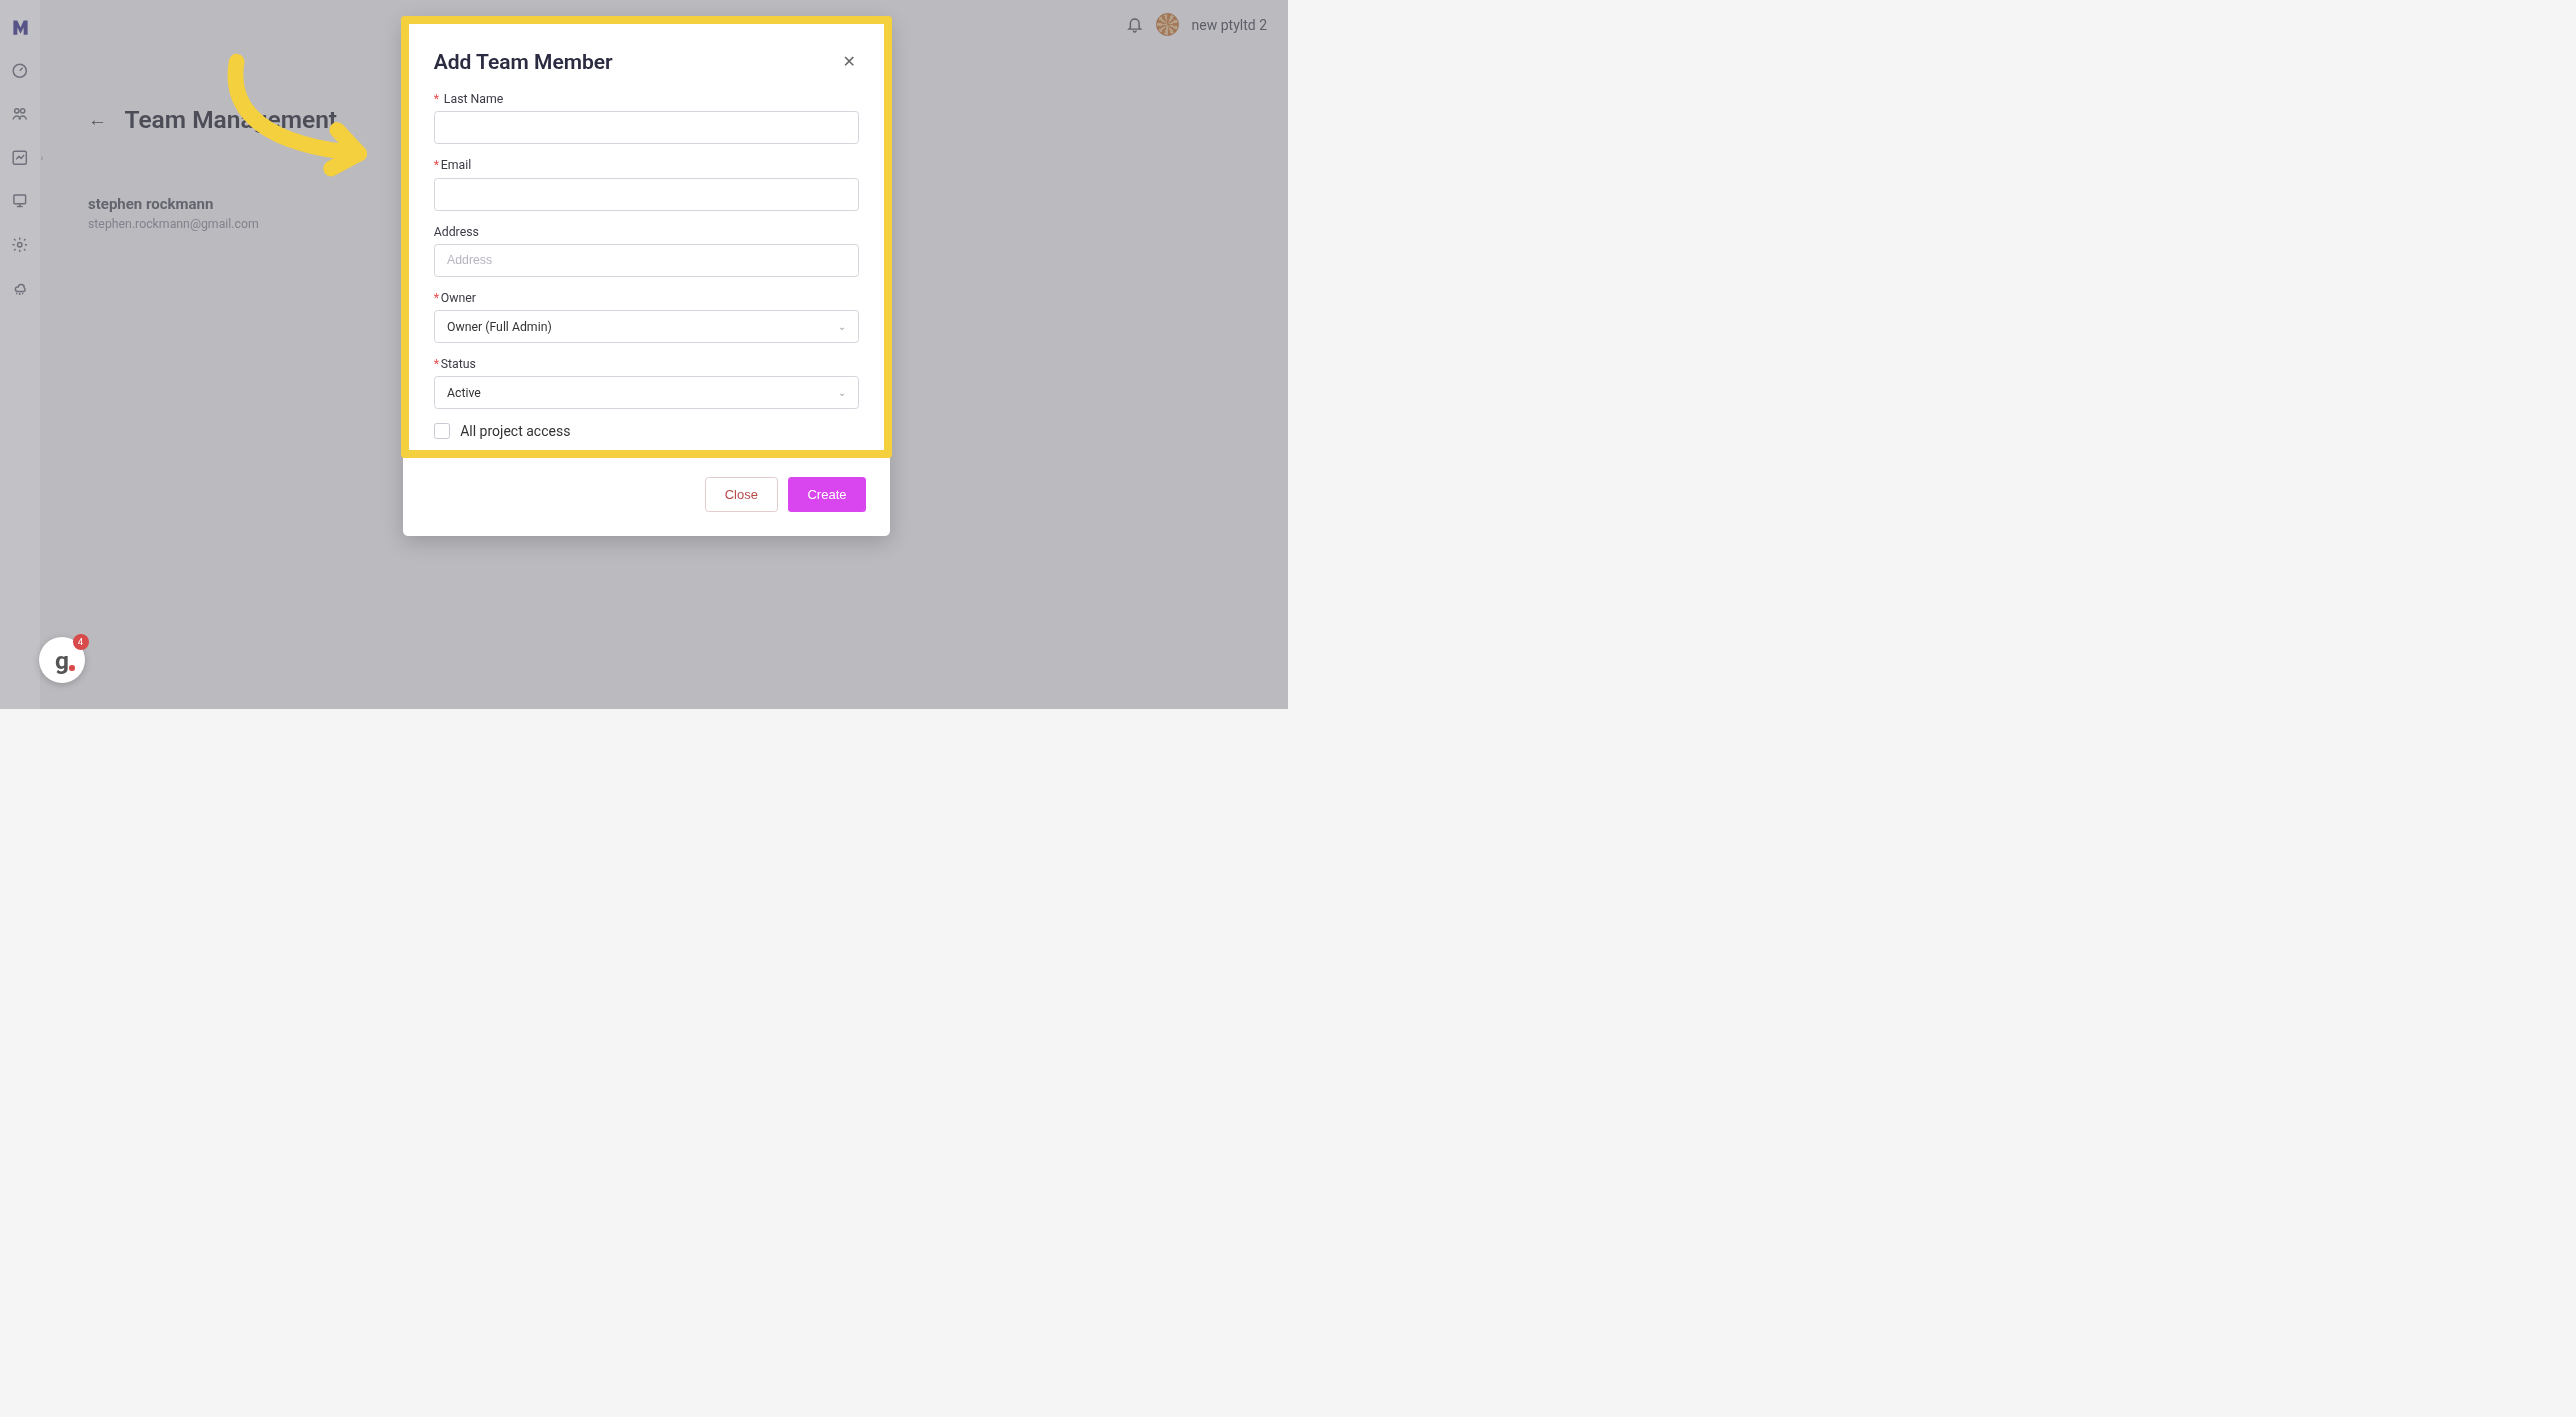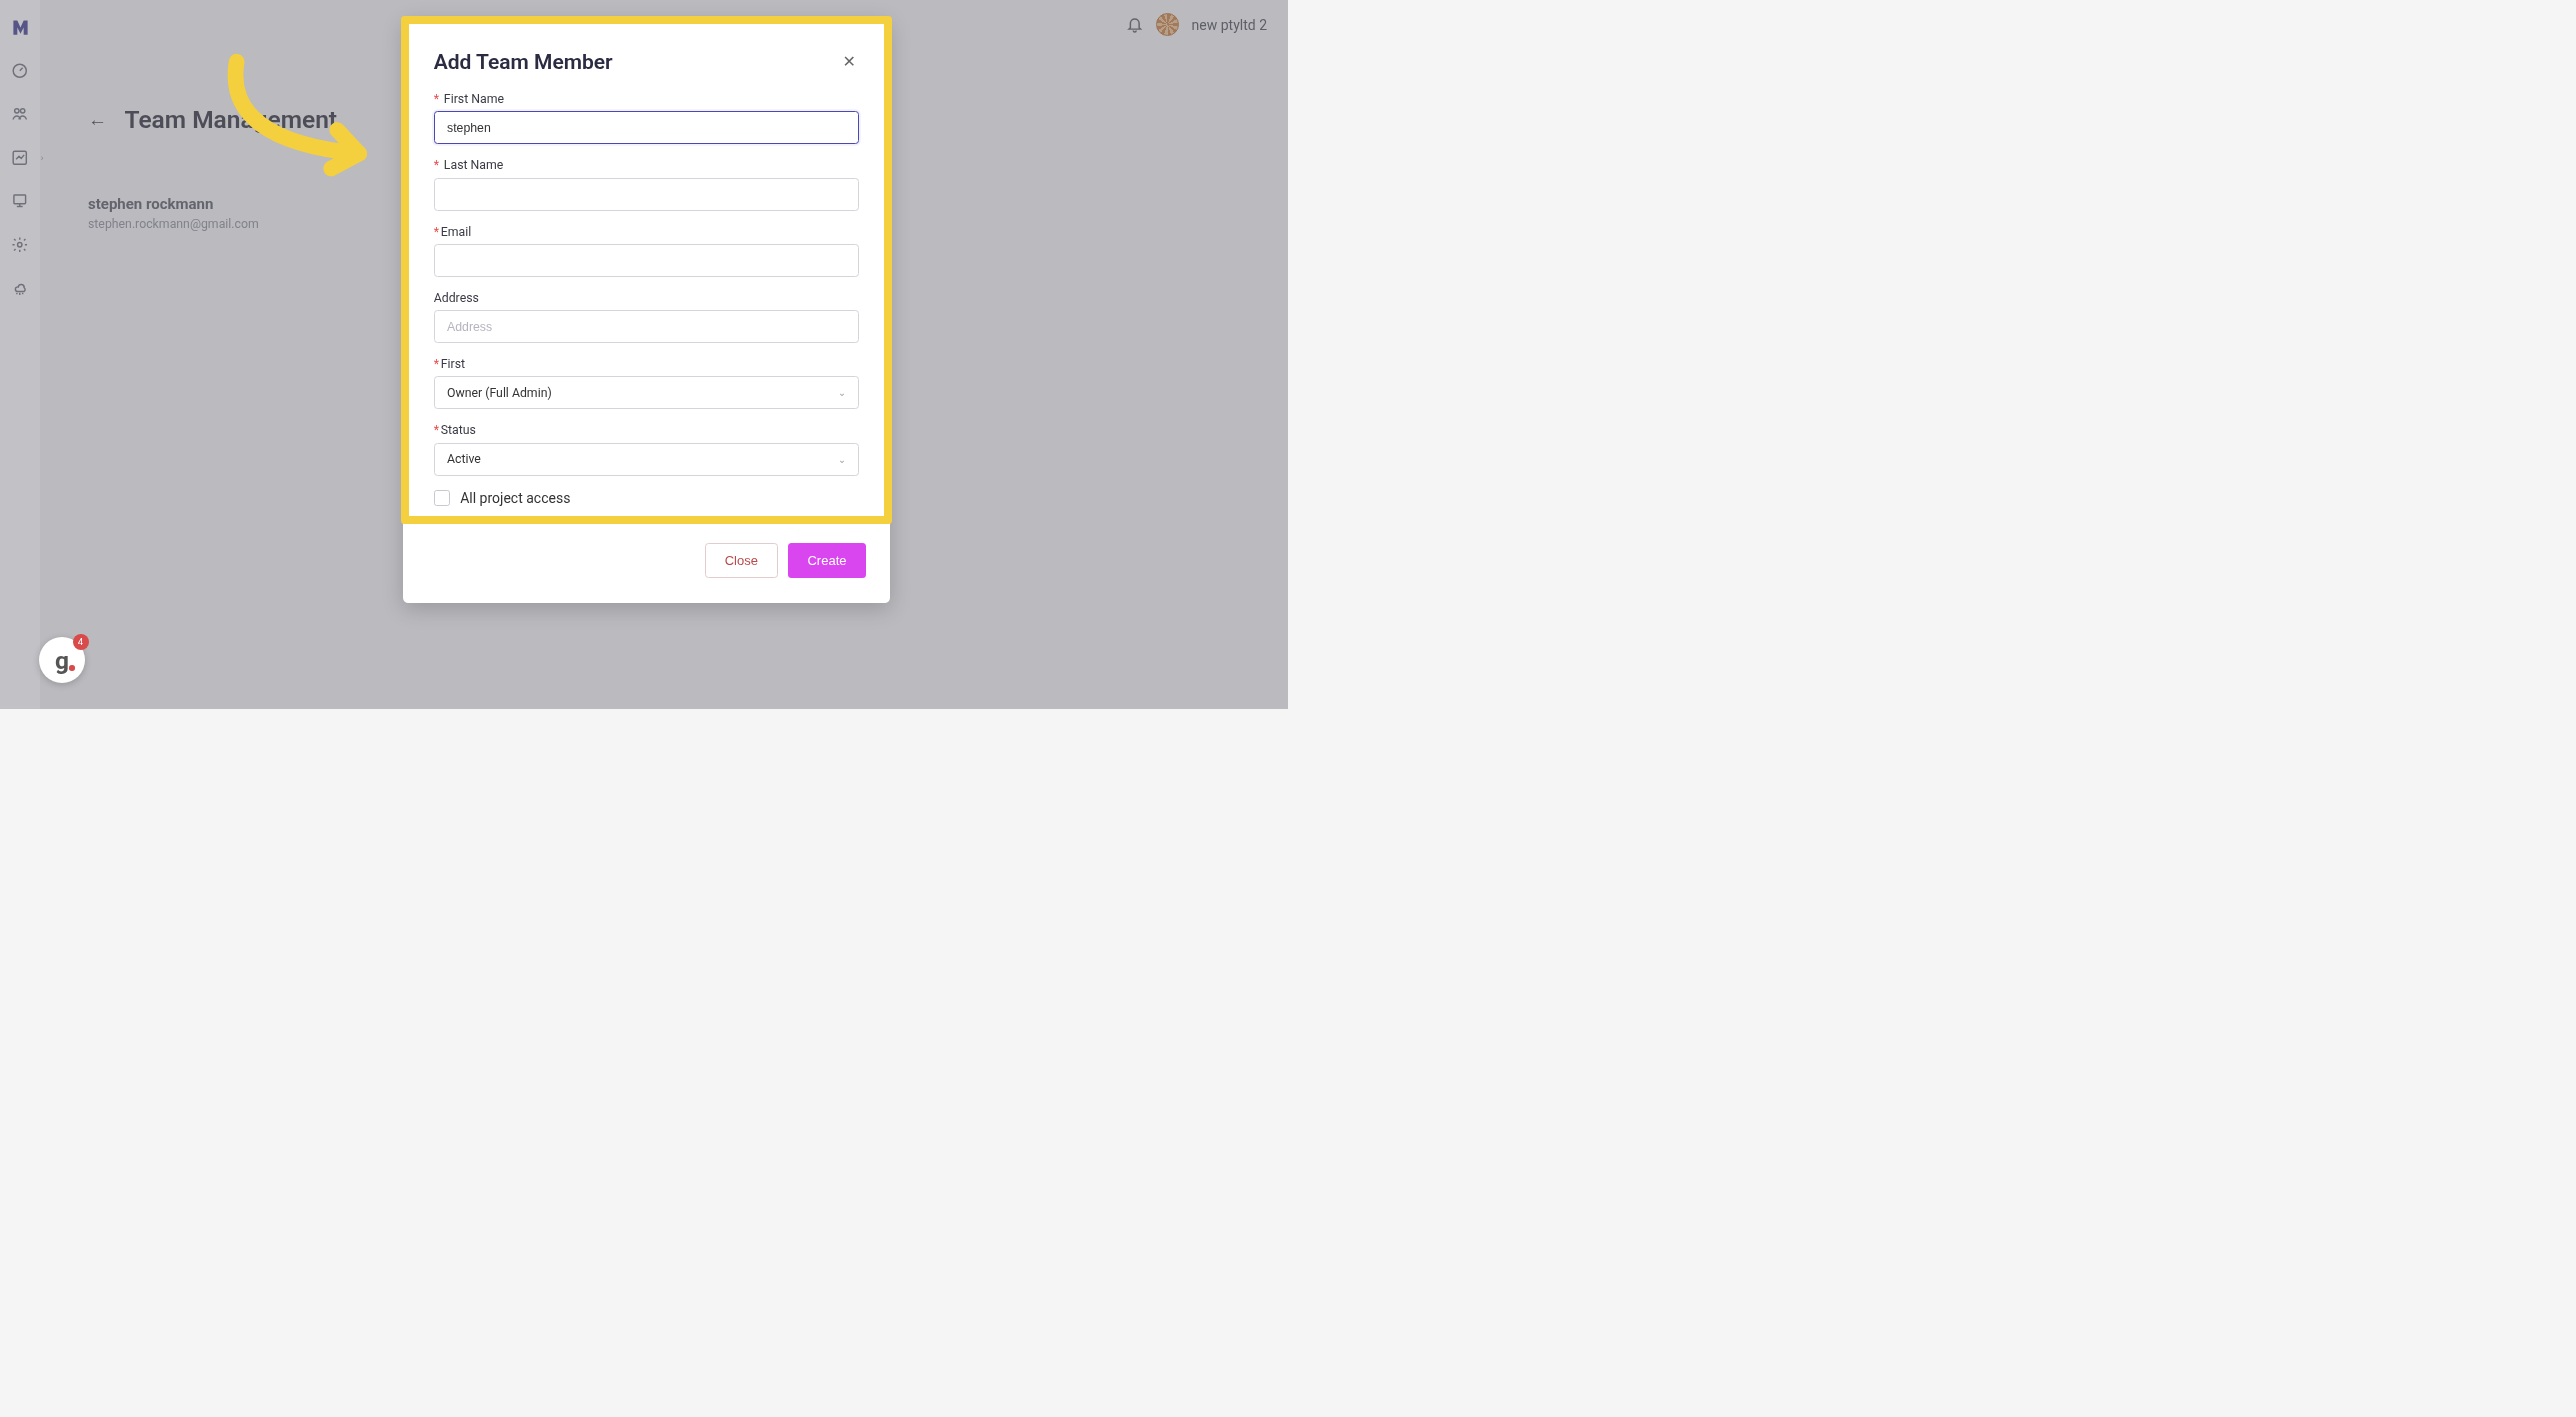--- a/index.html
+++ b/index.html
@@ -396,42 +396,38 @@
   </div>
 
   <div class="modal-backdrop-card" style="top:17.5px;">
     <div class="modal-highlight">
       <div class="modal-inner">
         <div class="modal-header">
           <div class="modal-title">Add Team Member</div>
           <div class="close-x">✕</div>
         </div>
 
-        <div class="form-group">
-          <label class="form-label"><span class="req">*</span> <span>First Name</span></label>
-          <input class="form-input focused" value="stephen" style="">
-        </div>
 
         <div class="form-group">
           <label class="form-label"><span class="req">*</span> <span>Last Name</span></label>
           <input class="form-input" style="">
         </div>
 
         <div class="form-group">
           <label class="form-label"><span class="req">*</span><span>Email</span></label>
           <input class="form-input" style="">
         </div>
 
         <div class="form-group">
           <label class="form-label">Address</label>
           <input class="form-input" placeholder="Address" style="">
         </div>
 
         <div class="form-group">
-          <label class="form-label"><span class="req">*</span><span>First</span></label>
+          <label class="form-label"><span class="req">*</span><span>Owner</span></label>
           <div class="form-select">
             <span>Owner (Full Admin)</span>
             <span class="chev-down">⌄</span>
           </div>
         </div>
 
         <div class="form-group">
           <label class="form-label"><span class="req">*</span><span>Status</span></label>
           <div class="form-select">
             <span>Active</span>

